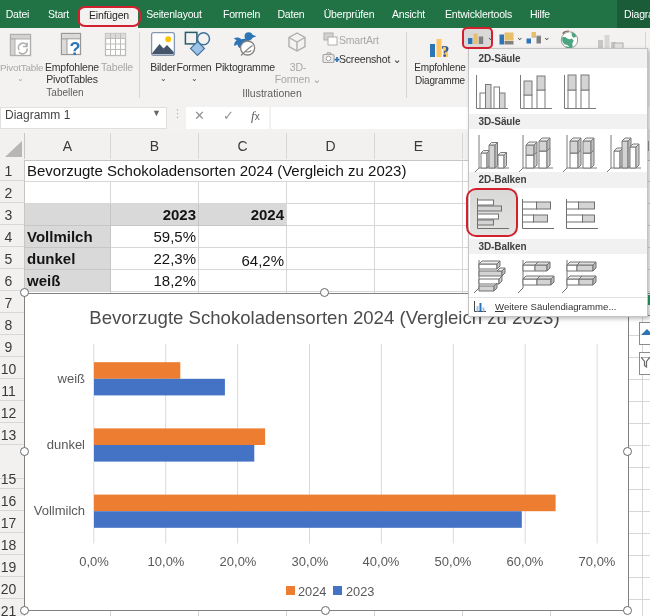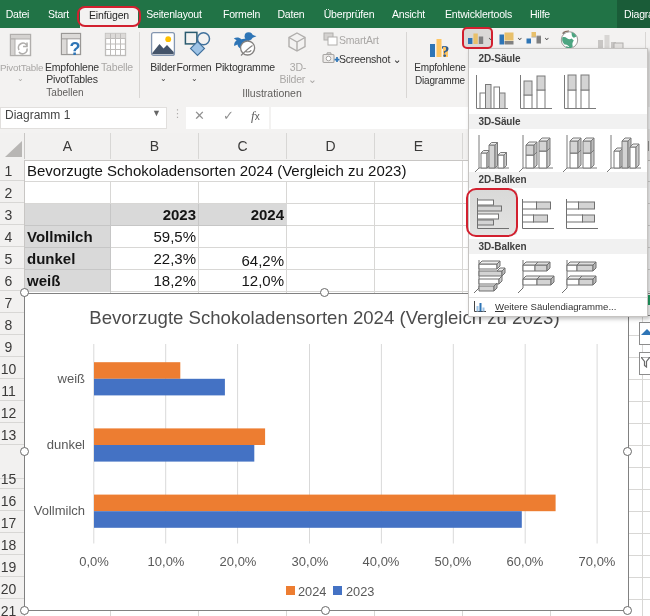--- a/index.html
+++ b/index.html
@@ -128,21 +128,21 @@
       <circle cx="16.6" cy="18" r="7" fill="#fff" stroke="#848280" stroke-width="1.3"></circle>
       <path d="M10 25.5 C14 21.5 17 18.5 21.5 15.5 M14.5 21.5 C16.5 22.3 19 21.8 20.3 20.3" fill="none" stroke="#848280" stroke-width="1.2"></path>
     </svg>
     <div class="rlbl" style="left:213px;top:33px;width:64px;">Piktogramme</div>
 
     <svg class="abs" style="left:287px;top:3px;" width="20" height="26" viewBox="0 0 20 26">
       <path d="M10 2 L18 6.5 L18 15.5 L10 20 L2 15.5 L2 6.5 Z" fill="none" stroke="#b0aeac" stroke-width="1.4"></path>
       <path d="M2 6.5 L10 11 L18 6.5 M10 11 L10 20" fill="none" stroke="#b0aeac" stroke-width="1.4"></path>
     </svg>
     <div class="rlbl gray" style="left:277px;top:33px;width:42px;">3D-</div>
-    <div class="rlbl gray" style="left:270px;top:45px;width:56px;">Bilder ⌄</div>
+    <div class="rlbl gray" style="left:270px;top:45px;width:56px;">Formen ⌄</div>
 
     <svg class="abs" style="left:323px;top:4px;" width="15" height="14" viewBox="0 0 15 14">
       <rect x="1" y="1" width="9" height="7" fill="#d4d2d0" stroke="#b0aeac"></rect>
       <rect x="5" y="5" width="9" height="8" fill="#fff" stroke="#b0aeac"></rect>
     </svg>
     <div class="rlbl gray" style="left:339px;top:6px;width:50px;text-align:left;">SmartArt</div>
 
     <svg class="abs" style="left:322px;top:23px;" width="18" height="14" viewBox="0 0 18 14">
       <rect x="1" y="3.5" width="11" height="8" rx="1" fill="#eceae8" stroke="#a8a6a4" stroke-width="1.1"></rect>
       <path d="M4.5 3.5 l1-1.6 h3 l1 1.6" fill="none" stroke="#a8a6a4" stroke-width="1.1"></path>
@@ -306,21 +306,20 @@
     <div class="celltxt" style="left:27px;top:27px;">Bevorzugte Schokoladensorten 2024 (Vergleich zu 2023)</div>
     <div class="celltxt bold rt" style="left:111px;top:71px;width:85px;">2023</div>
     <div class="celltxt bold rt" style="left:199px;top:71px;width:85px;">2024</div>
     <div class="celltxt bold" style="left:27px;top:93px;">Vollmilch</div>
     <div class="celltxt bold" style="left:27px;top:115px;">dunkel</div>
     <div class="celltxt bold" style="left:27px;top:137px;">weiß</div>
     <div class="celltxt rt" style="left:111px;top:93px;width:85px;">59,5%</div>
     <div class="celltxt rt" style="left:199px;top:93px;width:85px;margin-top:24px;">64,2%</div>
     <div class="celltxt rt" style="left:111px;top:115px;width:85px;">22,3%</div>
     <div class="celltxt rt" style="left:111px;top:137px;width:85px;">18,2%</div>
-    <div class="celltxt rt" style="left:199px;top:137px;width:85px;">12,0%</div>
   </div>
 
   <div id="chart">
 
     <div id="ctitle">Bevorzugte Schokoladensorten 2024 (Vergleich zu 2023)</div>
     <svg class="abs" style="left:0;top:0;" width="602" height="315" viewBox="0 0 602 315">
       <g stroke="#d9d9d9" stroke-width="1">
         <line x1="68.8" y1="50" x2="68.8" y2="249.5"></line>
         <line x1="140.7" y1="50" x2="140.7" y2="249.5"></line>
         <line x1="212.6" y1="50" x2="212.6" y2="249.5"></line>

